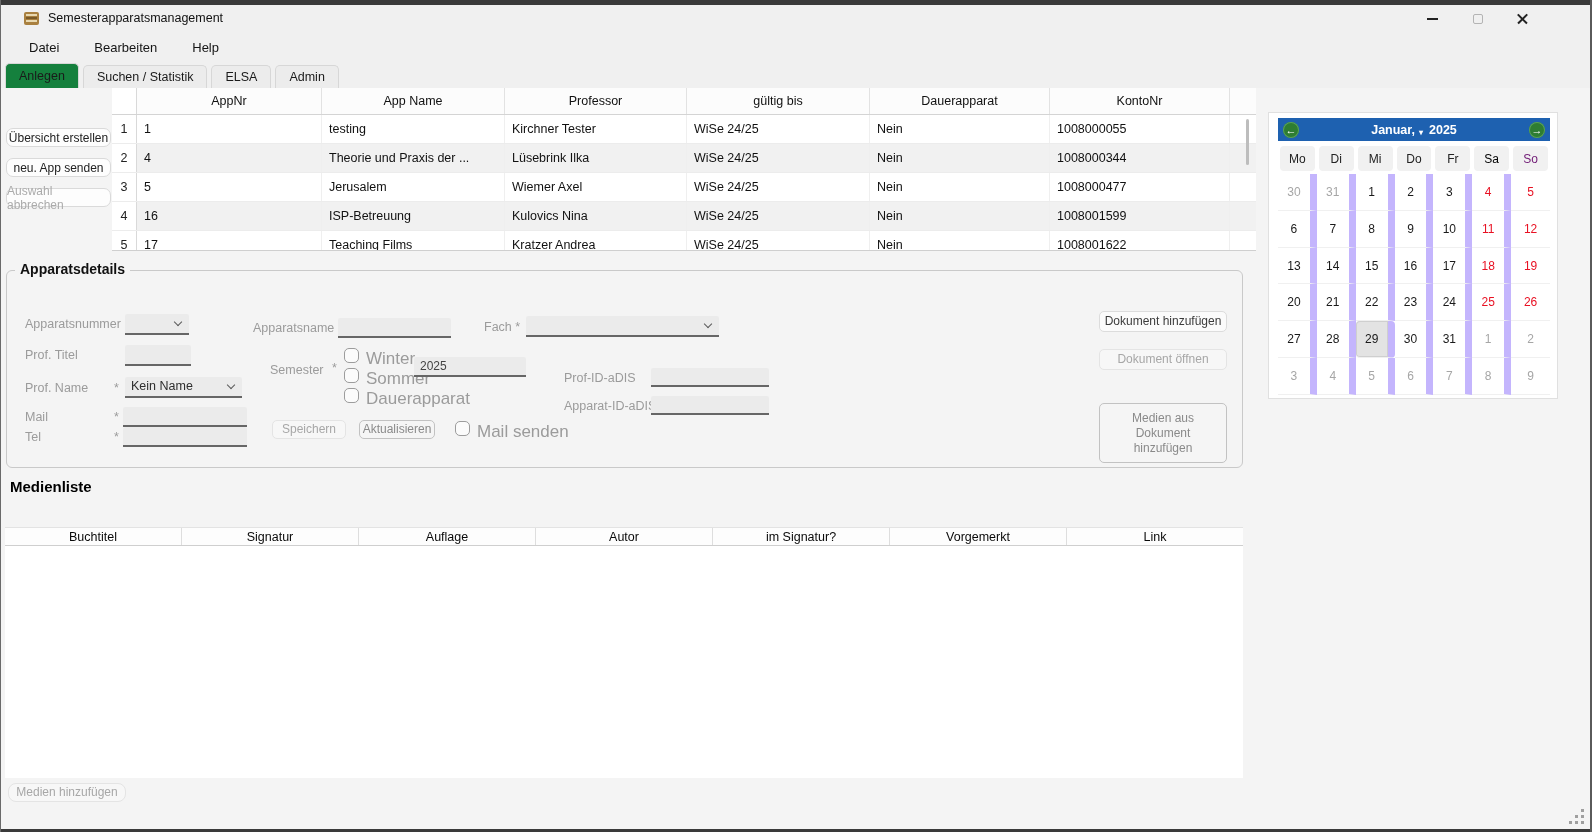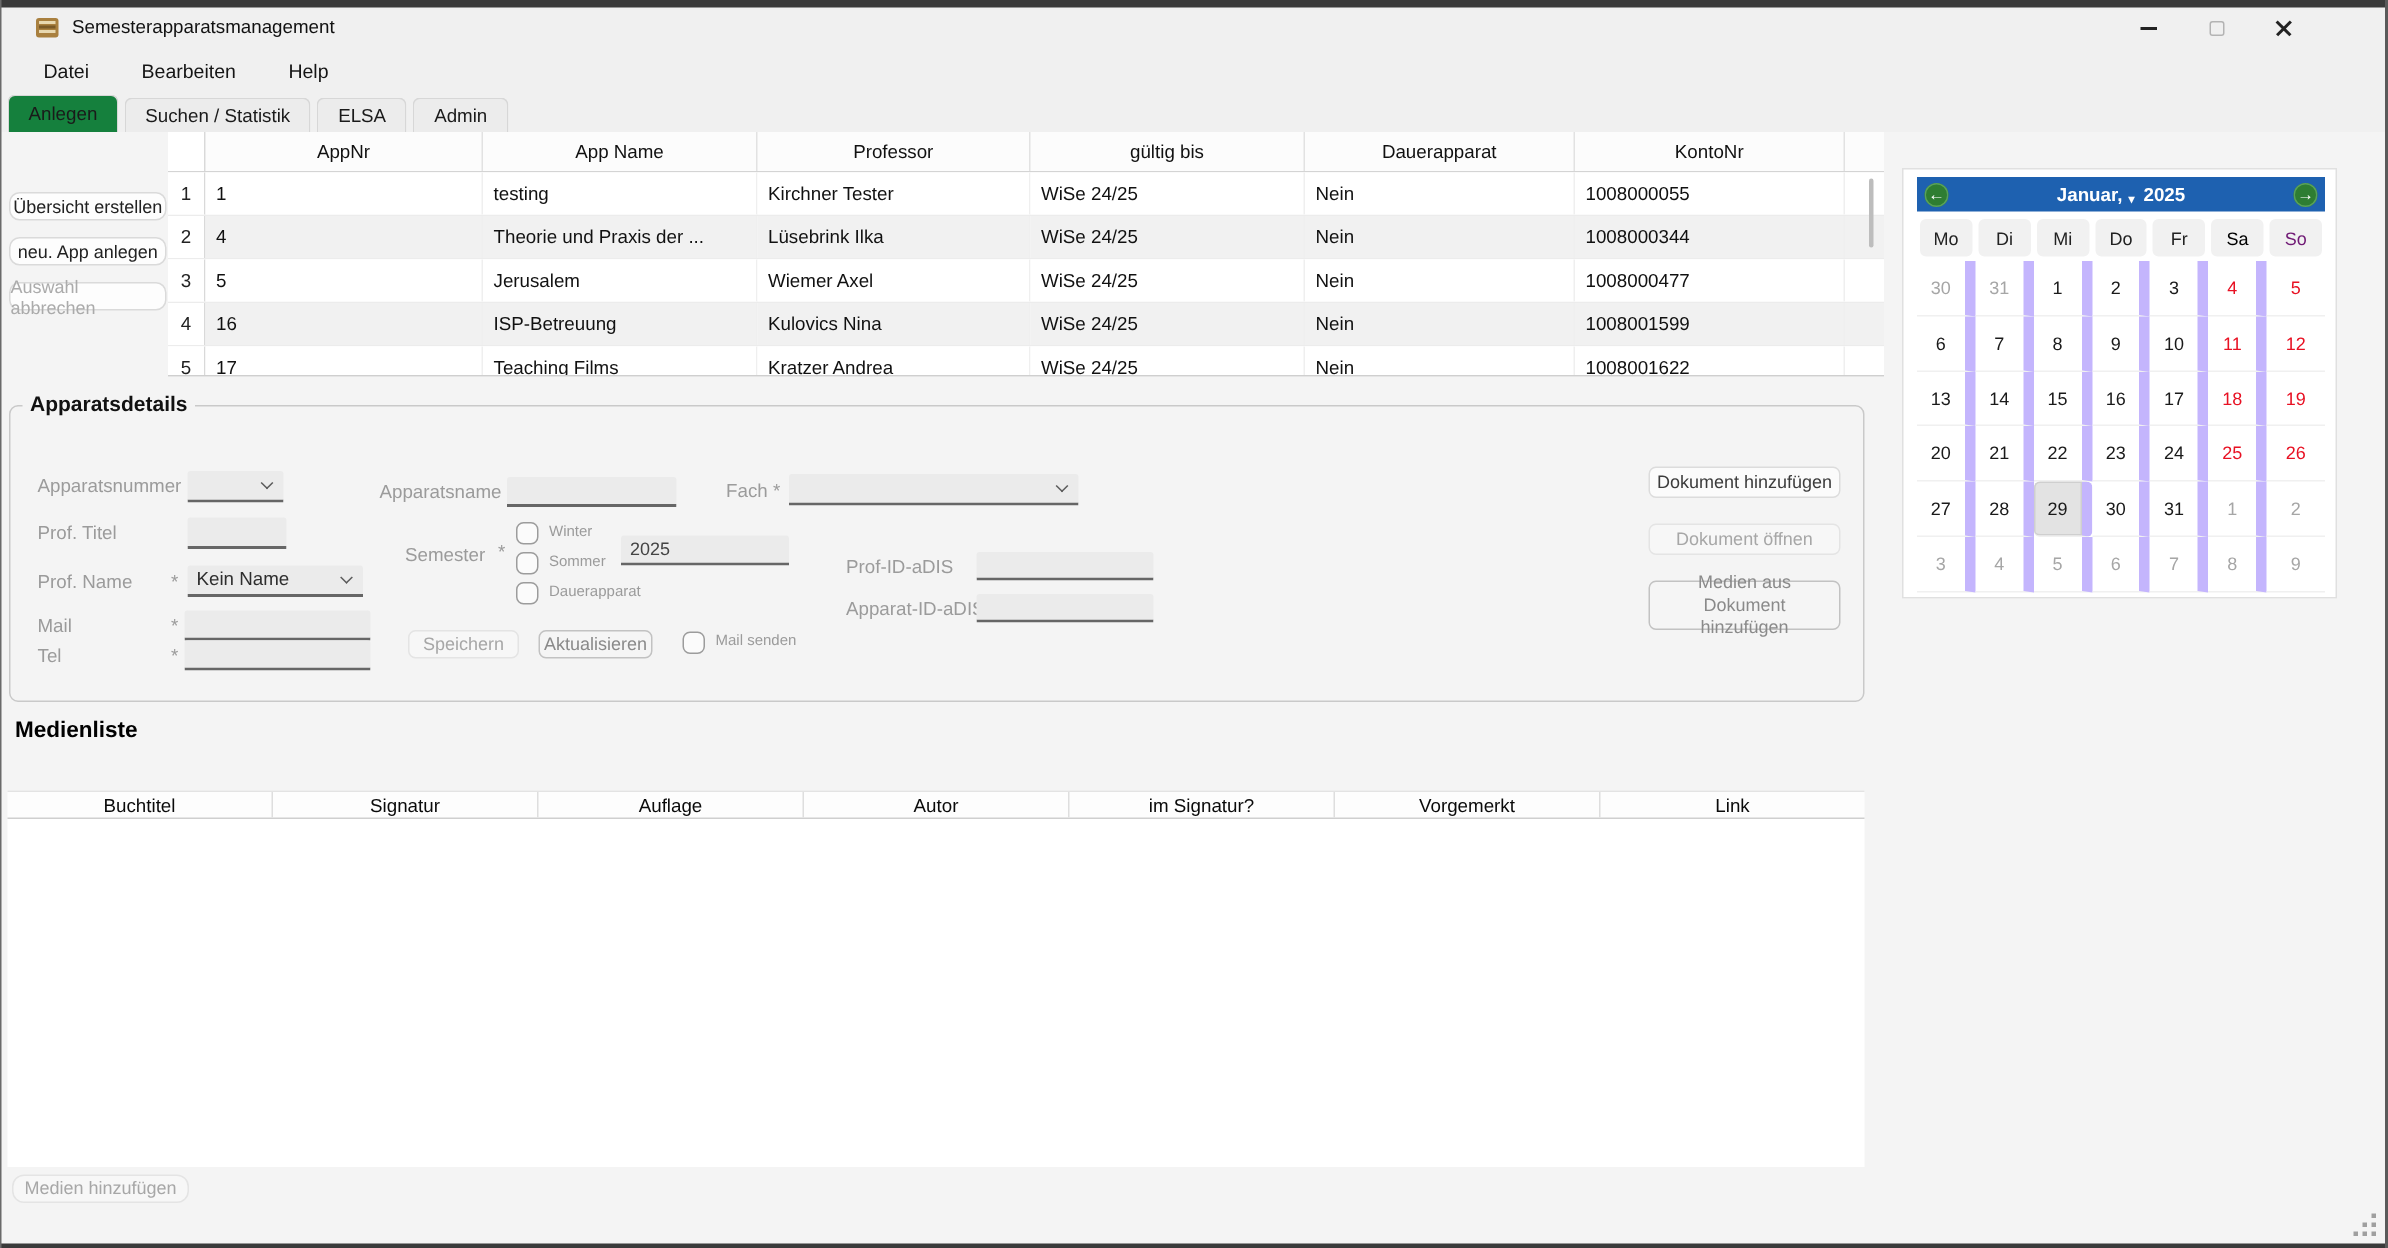--- a/index.html
+++ b/index.html
@@ -70,21 +70,21 @@
 
   
   .details{position:absolute;left:5px;top:182px;width:1237px;height:198px;border:1px solid #c9c9c9;border-radius:6px;}
   .details-title{position:absolute;left:8px;top:-10px;background:#f4f4f4;padding:0 5px;font-size:14px;font-weight:bold;color:#111;}
   .flabel{position:absolute;font-size:12.5px;color:#9b9b9b;white-space:nowrap;}
   .star{position:absolute;font-size:12.5px;color:#9b9b9b;}
   .uinput{position:absolute;background:#ebebeb;border-bottom:2px solid #666;border-radius:2px 2px 0 0;font-size:12px;color:#333;padding:2px 6px 0;}
   .ucombo{position:absolute;background:#ebebeb;border-bottom:2px solid #666;border-radius:2px 2px 0 0;font-size:12.5px;color:#2e2e2e;padding:2px 6px 0;}
   .chev{position:absolute;right:8px;top:5px;width:6px;height:6px;border-right:1.5px solid #5a5a5a;border-bottom:1.5px solid #5a5a5a;transform:rotate(45deg);}
   .radio{position:absolute;width:15px;height:15px;border:1px solid #9c9c9c;border-radius:5px;background:#fbfbfb;}
-  .rlabel{position:absolute;font-size:10px;color:#9b9b9b;}
+  .rlabel{position:absolute;font-size:17px;color:#9b9b9b;}
   .btn{position:absolute;display:flex;align-items:center;justify-content:center;text-align:center;font-size:12px;background:#fbfbfb;border:1px solid #dcdcdc;border-radius:5px;color:#3c3c3c;line-height:1.25;}
   .btn.dis{color:#a7a7a7;background:#f7f7f7;border-color:#e4e4e4;}
   .btn.dim2{color:#8a8a8a;border-color:#c2c2c2;background:#f5f5f5;}
 
   
   .doc-table{position:absolute;left:766px;top:18px;width:320px;height:172px;background:#ededed;border:1px solid #dedede;}
   .doc-head{display:flex;height:21px;background:#e4e4e4;border-bottom:1px solid #d5d5d5;}
   .doc-th{flex:1;display:flex;align-items:center;justify-content:center;font-size:12px;color:#555;border-right:1px solid #d5d5d5;}
   .doc-th:last-child{border-right:none;}
 
@@ -134,21 +134,21 @@
   <div class="tabbar">
     <div class="tab active">Anlegen</div>
     <div class="tab">Suchen / Statistik</div>
     <div class="tab">ELSA</div>
     <div class="tab">Admin</div>
   </div>
 
   <div class="page">
 
     <div class="side-btn b1">Übersicht erstellen</div>
-    <div class="side-btn b2">neu. App anlegen</div>
+    <div class="side-btn b2">neu. App senden</div>
     <div class="side-btn b3">Auswahl abbrechen</div>
 
     <div class="app-table">
       <div class="thead">
         <span class="tnum"></span>
         <span class="th c1">AppNr</span>
         <span class="th c2">App Name</span>
         <span class="th c3">Professor</span>
         <span class="th c4">gültig bis</span>
         <span class="th c5">Dauerapparat</span>
@@ -323,21 +323,21 @@
 
       <span class="flabel" style="left:557px;top:100px">Prof-ID-aDIS</span>
       <div class="uinput" style="left:644px;top:97px;width:118px;height:19px"></div>
 
       <span class="flabel" style="left:557px;top:128px">Apparat-ID-aDIS</span>
       <div class="uinput" style="left:644px;top:125px;width:118px;height:19px"></div>
 
 
       <div class="btn" style="left:1092px;top:40px;width:128px;height:21px">Dokument hinzufügen</div>
       <div class="btn dis" style="left:1092px;top:78px;width:128px;height:21px">Dokument öffnen</div>
-      <div class="btn dim2" style="left:1092px;top:116px;width:128px;height:33px;padding:12px 8px">Medien aus Dokument hinzufügen</div>
+      <div class="btn dim2" style="left:1092px;top:132px;width:128px;height:60px;padding:12px 8px">Medien aus Dokument hinzufügen</div>
     </div>
 
     <span class="medien-title">Medienliste</span>
     <div class="medien-head">
       <span class="mth">Buchtitel</span>
       <span class="mth">Signatur</span>
       <span class="mth">Auflage</span>
       <span class="mth">Autor</span>
       <span class="mth">im Signatur?</span>
       <span class="mth">Vorgemerkt</span>

